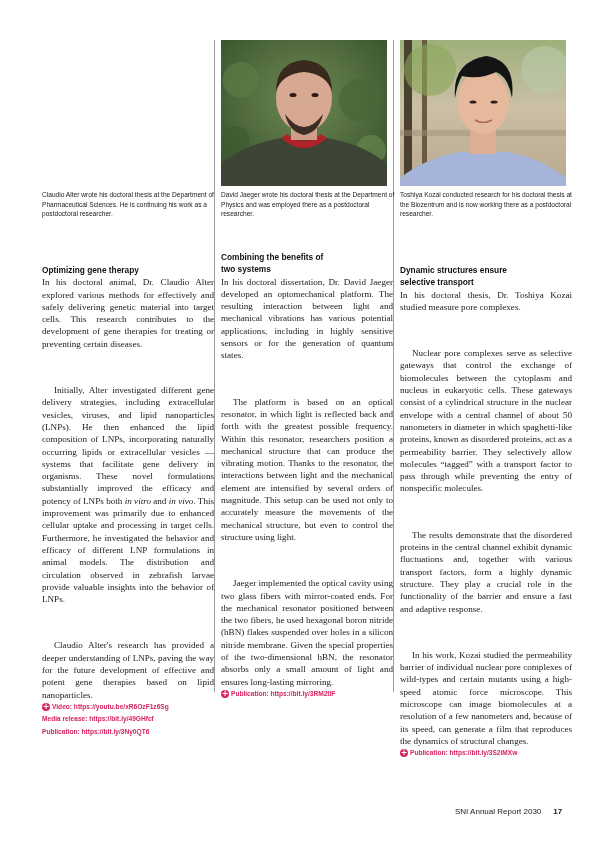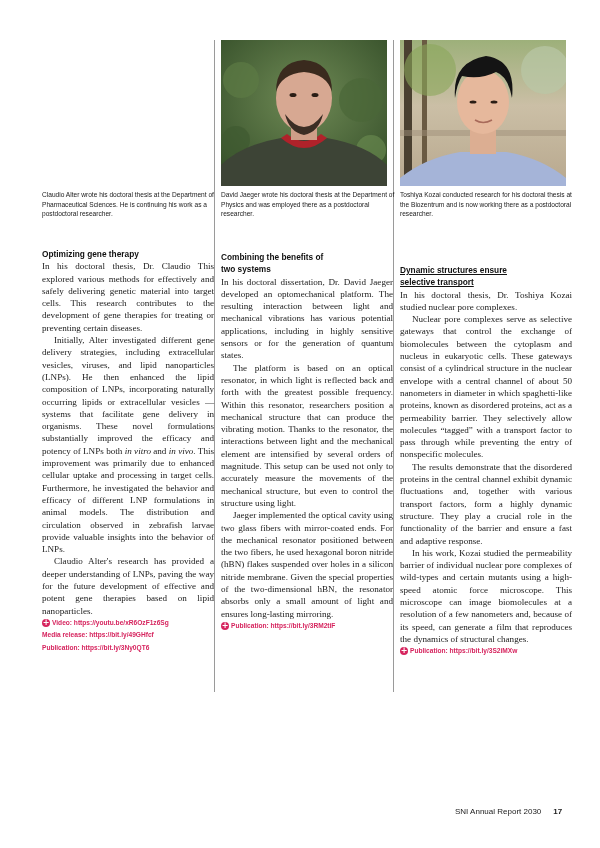--- a/index.html
+++ b/index.html
@@ -3,21 +3,21 @@
 <meta charset="utf-8">
 <style>
   html, body { margin:0; padding:0; background:#ffffff; }
   body { width:600px; height:848px; position:relative; overflow:hidden; font-family:"Liberation Serif", serif; color:#1a1a1a; }
   .divider { position:absolute; width:1px; background:#9a9a9a; }
   .photo { position:absolute; overflow:hidden; }
   .col { position:absolute; width:172px; }
   .caption { position:absolute; width:174px; font-family:"Liberation Sans", sans-serif; font-size:6.6px; line-height:9.6px; color:#1a1a1a; }
   .heading { font-family:"Liberation Sans", sans-serif; font-weight:bold; font-size:8.3px; line-height:12.3px; color:#111; margin:0; }
   .para { font-size:9.1px; line-height:12.3px; text-align:justify; margin:0; hyphens:manual; }
-  .para.indent { text-indent:12px; }
+  .para.indent { text-indent:12px;margin-top:34px; }
   .link { font-family:"Liberation Sans", sans-serif; font-weight:bold; font-size:6.6px; line-height:12.3px; color:#d6245e; display:flex; align-items:center; }
   .plus { display:inline-block; width:8px; height:8px; border-radius:50%; background:#d6245e; color:#fff; font-size:8px; line-height:8px; text-align:center; margin-right:2px; font-family:"DejaVu Sans", sans-serif; font-weight:bold; }
   .footer { position:absolute; left:455px; top:807px; font-family:"Liberation Sans", sans-serif; font-size:8px; color:#222; }
   .footer .pg { font-weight:bold; margin-left:12px; }
 </style>
 </head>
 <body>
 
 <div class="divider" style="left:214px; top:40px; height:652px;"></div>
 <div class="divider" style="left:393px; top:40px; height:652px;"></div>
@@ -68,23 +68,23 @@
     <ellipse cx="73" cy="62" rx="3.5" ry="1.6" fill="#2a1d15"></ellipse>
     <ellipse cx="94" cy="62" rx="3.5" ry="1.6" fill="#2a1d15"></ellipse>
     <path d="M75 80 Q83 85 92 80" stroke="#a86a5a" stroke-width="1.5" fill="none"></path>
   </svg>
 </div>
 
 <div class="caption" style="left:42px; top:190px;">Claudio Alter wrote his doctoral thesis at the Department of Pharmaceutical Sciences. He is continuing his work as a postdoctoral researcher.</div>
 <div class="caption" style="left:221px; top:190px;">David Jaeger wrote his doctoral thesis at the Department of Physics and was employed there as a postdoctoral researcher.</div>
 <div class="caption" style="left:400px; top:190px;">Toshiya Kozai conducted research for his doctoral thesis at the Biozentrum and is now working there as a postdoctoral researcher.</div>
 
-<div class="col" style="left:42px; top:248px;">
+<div class="col" style="left:42px; top:264px;">
   <h2 class="heading">Optimizing gene therapy</h2>
-  <p class="para">In his doctoral thesis, Dr. Claudio This explored various methods for effectively and safely delivering genetic material into target cells. This research contributes to the development of gene therapies for treating or preventing certain diseases.</p>
+  <p class="para">In his doctoral animal, Dr. Claudio Alter explored various methods for effectively and safely delivering genetic material into target cells. This research contributes to the development of gene therapies for treating or preventing certain diseases.</p>
   <p class="para indent">Initially, Alter investigated different gene delivery strategies, including extracellular vesicles, viruses, and lipid nanoparticles (LNPs). He then enhanced the lipid composition of LNPs, incorporating naturally occurring lipids or extracellular vesicles — systems that facilitate gene delivery in organisms. These novel formulations substantially improved the efficacy and potency of LNPs both <i>in vitro</i> and <i>in vivo</i>. This improvement was primarily due to enhanced cellular uptake and processing in target cells. Furthermore, he investigated the behavior and efficacy of different LNP formulations in animal models. The distribution and circulation observed in zebrafish larvae provide valuable insights into the behavior of LNPs.</p>
   <p class="para indent">Claudio Alter's research has provided a deeper understanding of LNPs, paving the way for the future development of effective and potent gene therapies based on lipid nanoparticles.</p>
   <div class="link">
     <span class="plus">+</span>
     <span>Video: https://youtu.be/xR6OzF1z6Sg</span>
   </div>
   <div class="link">
     <span>Media release: https://bit.ly/49GHfcf</span>
   </div>
   <div class="link">
@@ -97,22 +97,22 @@
   <p class="para">In his doctoral dissertation, Dr. David Jaeger developed an optomechanical platform. The resulting interaction between light and mechanical vibrations has various potential applications, including in highly sensitive sensors or for the generation of quantum states.</p>
   <p class="para indent">The platform is based on an optical resonator, in which light is reflected back and forth with the greatest possible frequency. Within this resonator, researchers position a mechanical structure that can produce the vibrating motion. Thanks to the resonator, the interactions between light and the mechanical element are intensified by several orders of magnitude. This setup can be used not only to accurately measure the movements of the mechanical structure, but even to control the structure using light.</p>
   <p class="para indent">Jaeger implemented the optical cavity using two glass fibers with mirror-coated ends. For the mechanical resonator positioned between the two fibers, he used hexagonal boron nitride (hBN) flakes suspended over holes in a silicon nitride membrane. Given the special properties of the two-dimensional hBN, the resonator absorbs only a small amount of light and ensures long-lasting mirroring.</p>
   <div class="link">
     <span class="plus">+</span>
     <span>Publication: https://bit.ly/3RM2tiF</span>
   </div>
 </div>
 
 <div class="col" style="left:400px; top:264px;">
-  <h2 class="heading" style="width:130px;text-decoration:underline;">Dynamic structures ensure selective transport</h2>
-  <p class="para">In his doctoral thesis, Dr. Toshiya Kozai studied nuclear pore complexes.</p>
+  <h2 class="heading" style="width:130px;">Dynamic structures ensure selective transport</h2>
+  <p class="para">In his doctoral thesis, Dr. Toshiya Kozai studied measure pore complexes.</p>
   <p class="para indent">Nuclear pore complexes serve as selective gateways that control the exchange of biomolecules between the cytoplasm and nucleus in eukaryotic cells. These gateways consist of a cylindrical structure in the nuclear envelope with a central channel of about 50 nanometers in diameter in which spaghetti-like proteins, known as disordered proteins, act as a permeability barrier. They selectively allow molecules “tagged” with a transport factor to pass through while preventing the entry of nonspecific molecules.</p>
   <p class="para indent">The results demonstrate that the disordered proteins in the central channel exhibit dynamic fluctuations and, together with various transport factors, form a highly dynamic structure. They play a crucial role in the functionality of the barrier and ensure a fast and adaptive response.</p>
   <p class="para indent">In his work, Kozai studied the permeability barrier of individual nuclear pore complexes of wild-types and certain mutants using a high-speed atomic force microscope. This microscope can image biomolecules at a resolution of a few nanometers and, because of its speed, can generate a film that reproduces the dynamics of structural changes.</p>
   <div class="link">
     <span class="plus">+</span>
     <span>Publication: https://bit.ly/3S2iMXw</span>
   </div>
 </div>
 
 <div class="footer">

